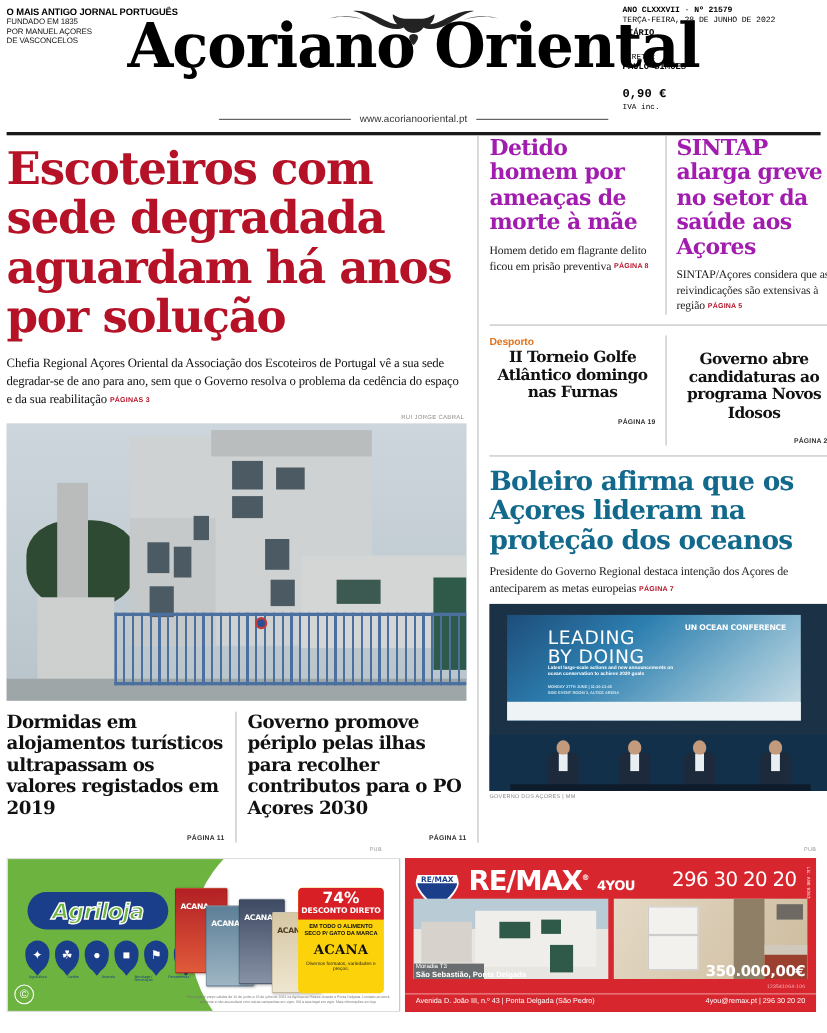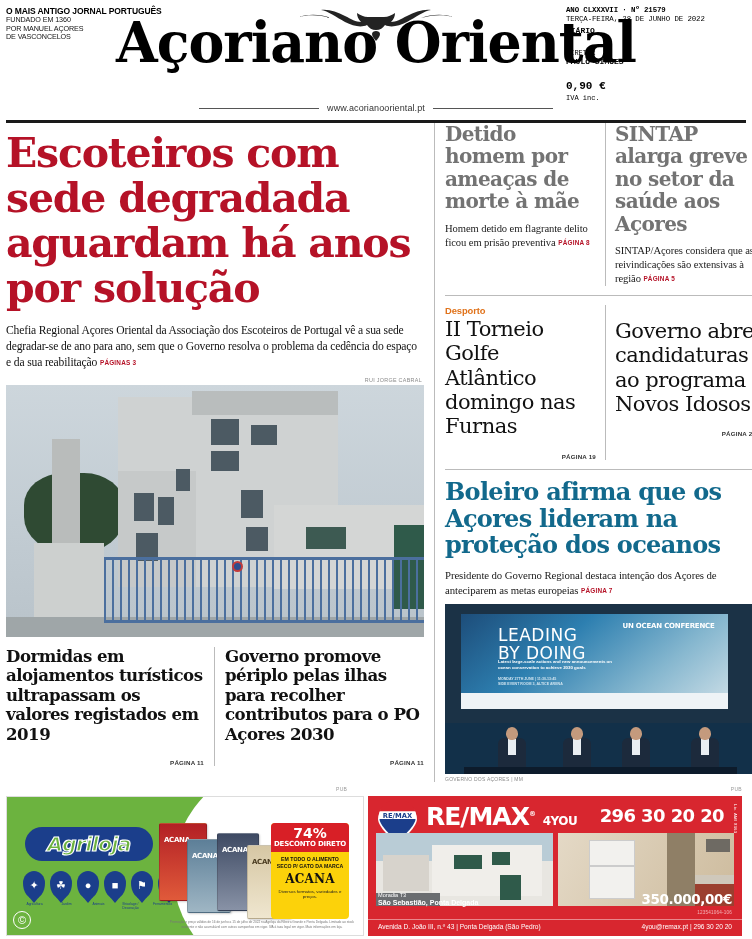--- a/index.html
+++ b/index.html
@@ -123,37 +123,37 @@
     text-align: right; margin-top: 14px;
   }
 
   
   .rc-top { display: flex; }
   .rc-top .cell { width: 152px; }
   .rc-top .cell.second { border-left: 1px solid #bbb; padding-left: 9px; margin-left: 9px; width: 152px;}
   .rc-h {
     font-family: "DejaVu Serif", serif;
     font-weight: 700; font-size: 20px; line-height: 1.12;
-    letter-spacing: -0.6px; color: #737373;
+    letter-spacing: -0.6px; color: #a21caf;
   }
   .rc-sub {
     font-size: 10.6px; line-height: 1.32; margin-top: 9px; color: #1a1a1a;
     letter-spacing: -0.1px;
   }
   .hr-grey { height: 1px; background: #bbb; margin: 9px 0; }
 
   .kicker {
     font-family: "Liberation Sans", sans-serif;
     font-size: 9.4px; font-weight: 700; color: #e0721a;
     letter-spacing: -0.1px; margin-bottom: 1px;
   }
   .rc-h2 {
     font-family: "DejaVu Serif", serif;
-    font-weight: 400; font-size: 21px; line-height: 1.16;
-    letter-spacing: -0.5px; color: #111;
+    font-weight: 700; font-size: 14px; line-height: 1.16;
+    letter-spacing: -0.5px; color: #111; text-align: center;
   }
 
   .teal-h {
     font-family: "DejaVu Serif", serif;
     font-weight: 700; font-size: 24px; line-height: 1.12;
     letter-spacing: -0.7px; color: #12698c;
     margin-top: 2px;
   }
   .teal-sub {
     font-size: 10.8px; line-height: 1.33; margin-top: 9px;
@@ -262,21 +262,21 @@
   }
   .rm-title {
     position:absolute; left: 58px; top: 6px;
     font-family:"DejaVu Sans",sans-serif; font-weight:700; font-size: 25px;
     color:#fff; letter-spacing:-1px;
   }
   .rm-title small { font-size: 12px; letter-spacing:-0.5px; }
   .rm-title sup { font-size: 7px; vertical-align: super; }
   .rm-phone {
     position:absolute; right: 18px; top: 9px;
-    font-family:"DejaVu Sans",sans-serif; font-weight:700; font-size: 18px;
+    font-family:"DejaVu Sans",sans-serif; font-weight:400; font-size: 18px;
     color:#fff; letter-spacing:-0.6px;
   }
   .rm-lic {
     position: absolute; right: 4px; top: 8px;
     font-family:"Liberation Sans",sans-serif; font-size: 4.2px; color:#fff;
     writing-mode: vertical-rl; letter-spacing: 0.3px;
   }
   .rm-photos { position:absolute; left: 8px; top: 37px; right: 8px; height: 73px; display:flex; gap: 5px;}
   .rm-ph { flex:1; position:relative; overflow:hidden; }
   .rm-info { position:absolute; left: 10px; bottom: 28px; color:#fff; line-height:1.25;}
@@ -330,21 +330,21 @@
 </style>
 </head>
 <body>
 
 <div class="page">
 
   <div class="masthead">
 
     <div class="mast-left">
       <div class="tag1">O MAIS ANTIGO JORNAL PORTUGUÊS</div>
-      <div class="tag2">FUNDADO EM 1360</div>
+      <div class="tag2">FUNDADO EM 1835</div>
       <div class="tag2">POR MANUEL AÇORES</div>
       <div class="tag2">DE VASCONCELOS</div>
     </div>
 
     <div class="mast-right">
       <div class="ano">ANO CLXXXVII · Nº 21579</div>
       <div class="data">TERÇA-FEIRA, 28 DE JUNHO DE 2022</div>
       <div class="diario">DIÁRIO</div>
       <div class="dir-l">DIRETOR</div>
       <div class="dir-n">PAULO SIMÕES</div>

